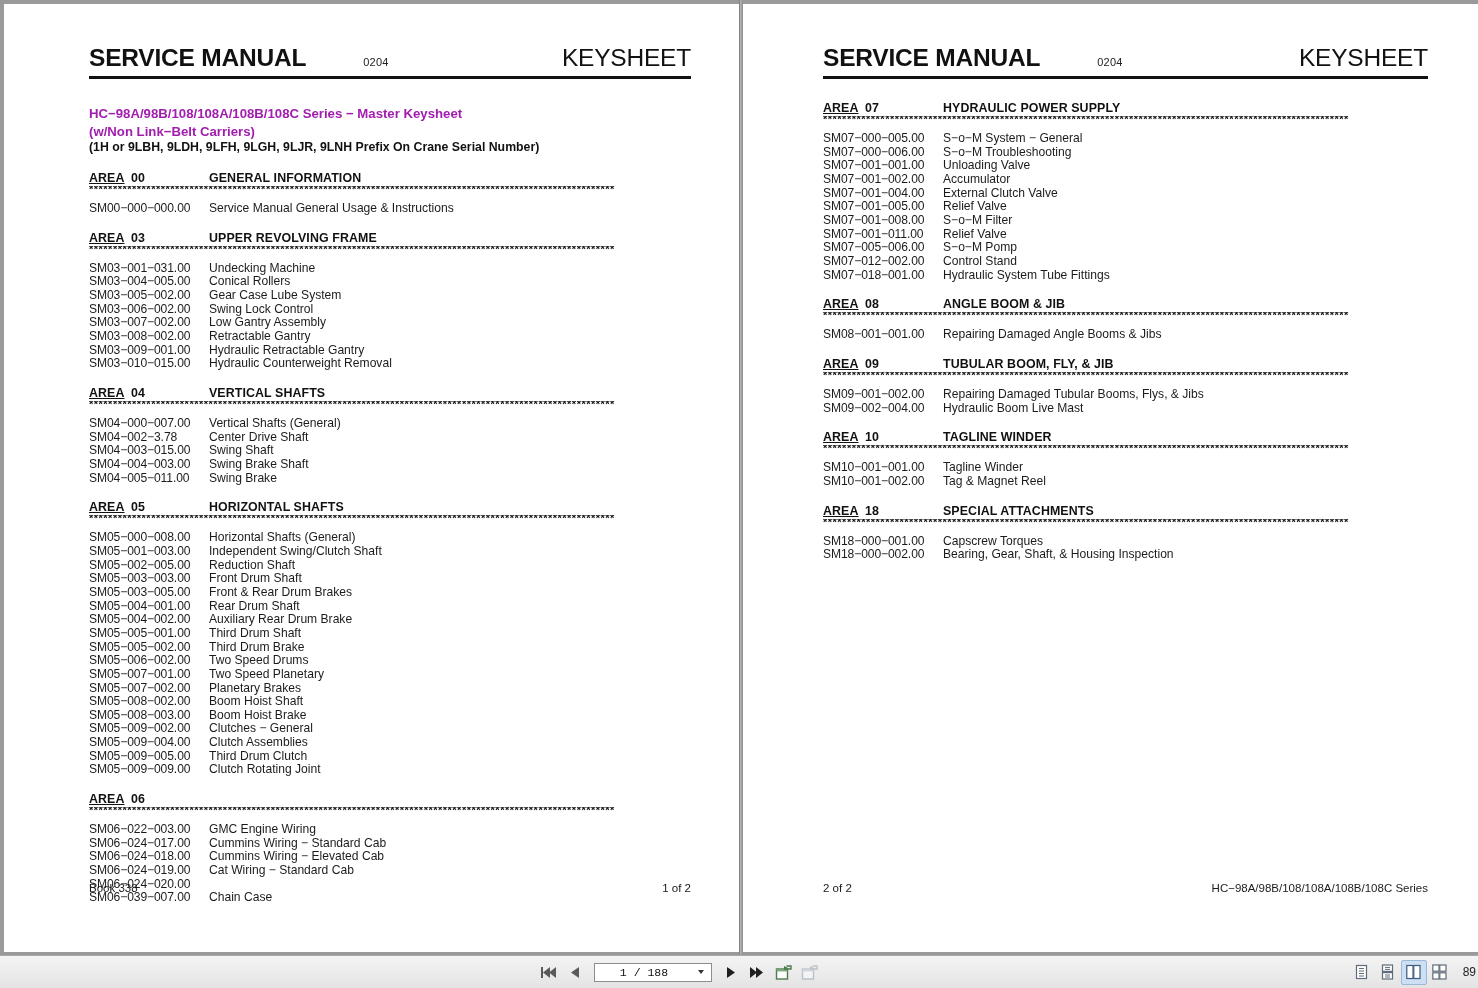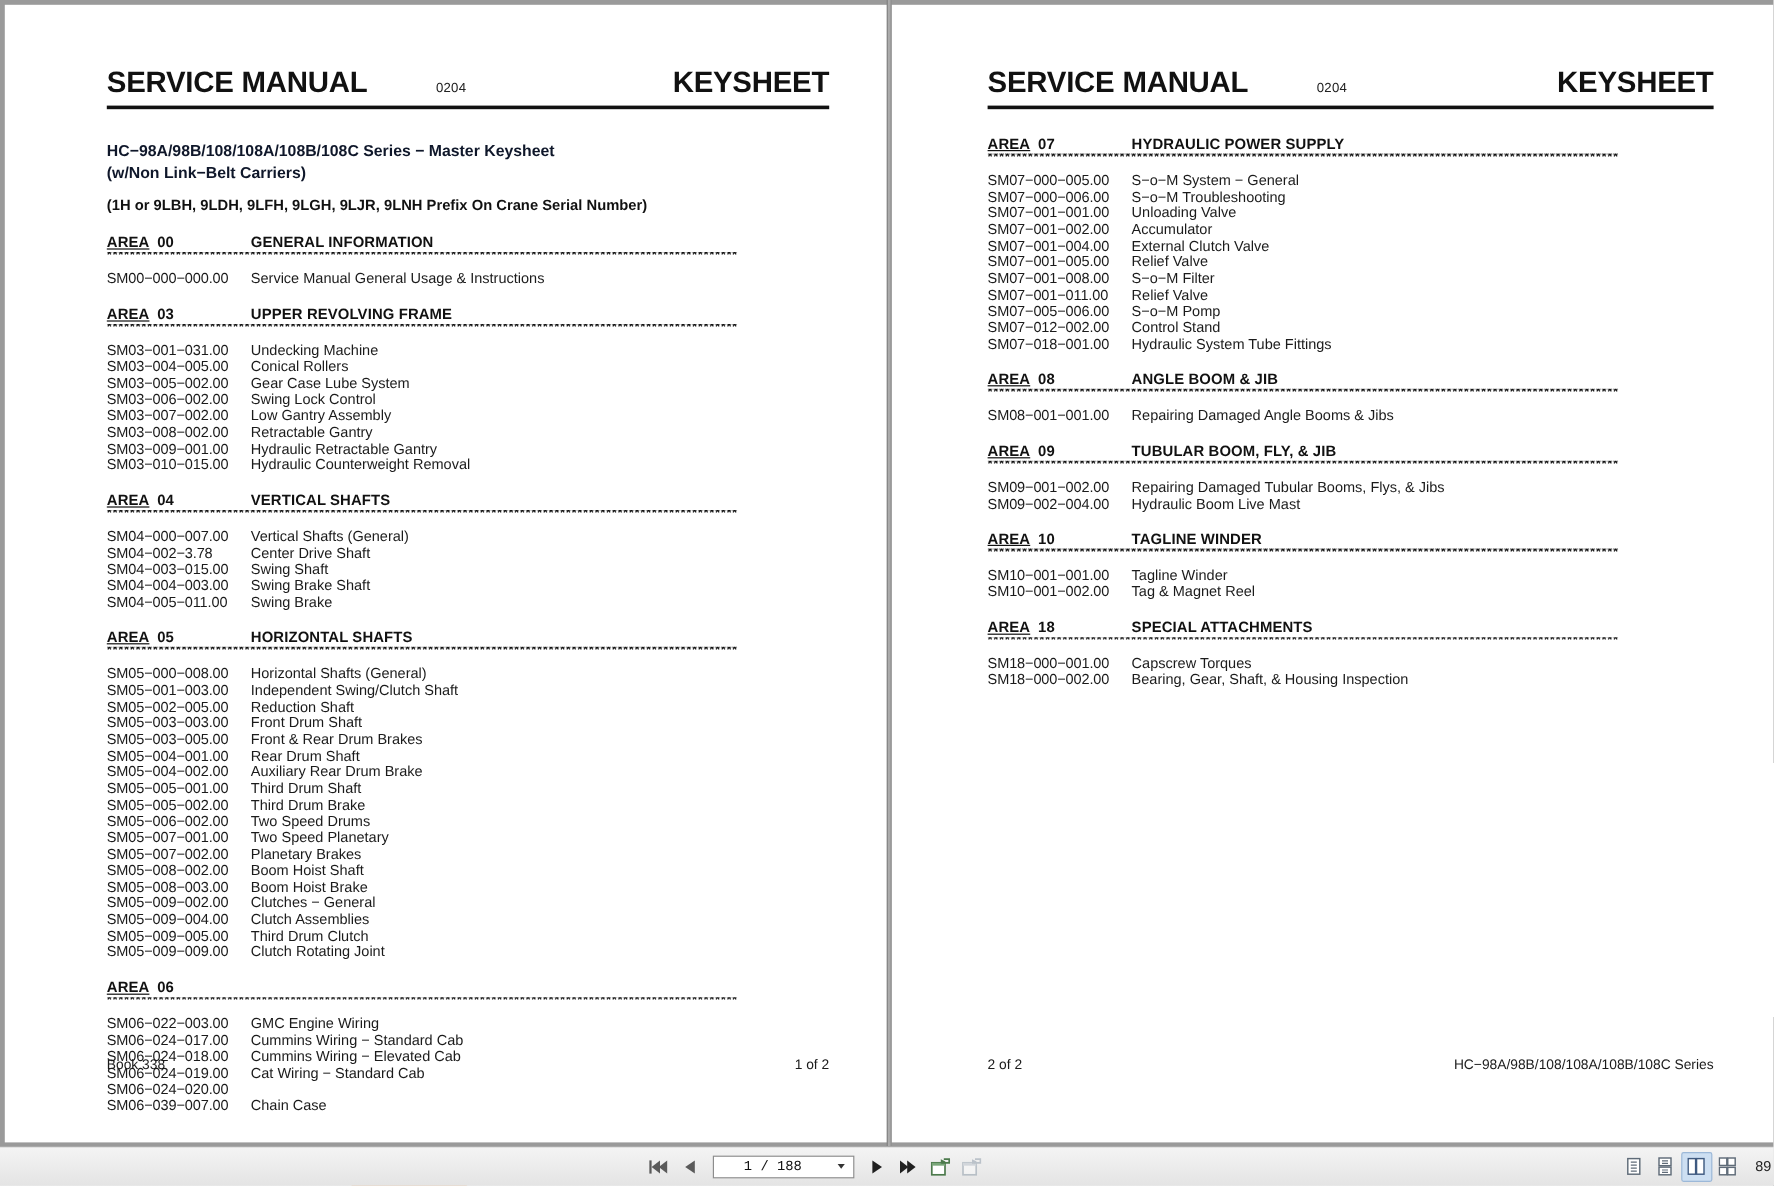--- a/index.html
+++ b/index.html
@@ -42,21 +42,20 @@
     position: absolute;
     left: 0; top: 0; right: 0; bottom: 0;
     padding: 40px 48px 0 85px;
   }
   .page.right .page-inner { padding-left: 80px; padding-right: 50px; }
 
   
   .masthead {
     position: relative;
     height: 40px;
-    margin-top: 12px;
   }
   .masthead-row {
     display: flex;
     align-items: baseline;
     height: 30px;
   }
   .mh-title {
     font-size: 24.5px;
     font-weight: bold;
     letter-spacing: -0.2px;
@@ -64,40 +63,39 @@
   }
   .mh-date {
     font-size: 11px;
     color: #222;
     margin-left: 57px;
     letter-spacing: 0.2px;
   }
   .mh-right {
     margin-left: auto;
     font-size: 24.5px;
-    font-weight: bold;
+    font-weight: normal;
     letter-spacing: -0.2px;
     color: #111;
   }
   .mh-rule {
     height: 3px;
     background: #111;
     margin-top: 2px;
   }
 
   
   .doc-title {
     margin-top: 21px;
     font-size: 13.2px;
     font-weight: bold;
-    color: #0f172a;
+    color: #a21caf;
     line-height: 1.33;
   }
   .doc-subtitle {
-    margin-top: 12px;
     font-size: 12.3px;
     font-weight: bold;
     color: #111;
   }
 
   
   .area-block { margin-top: 15px; }
   .area-block.first { margin-top: 17px; }
 
   .area-head {

